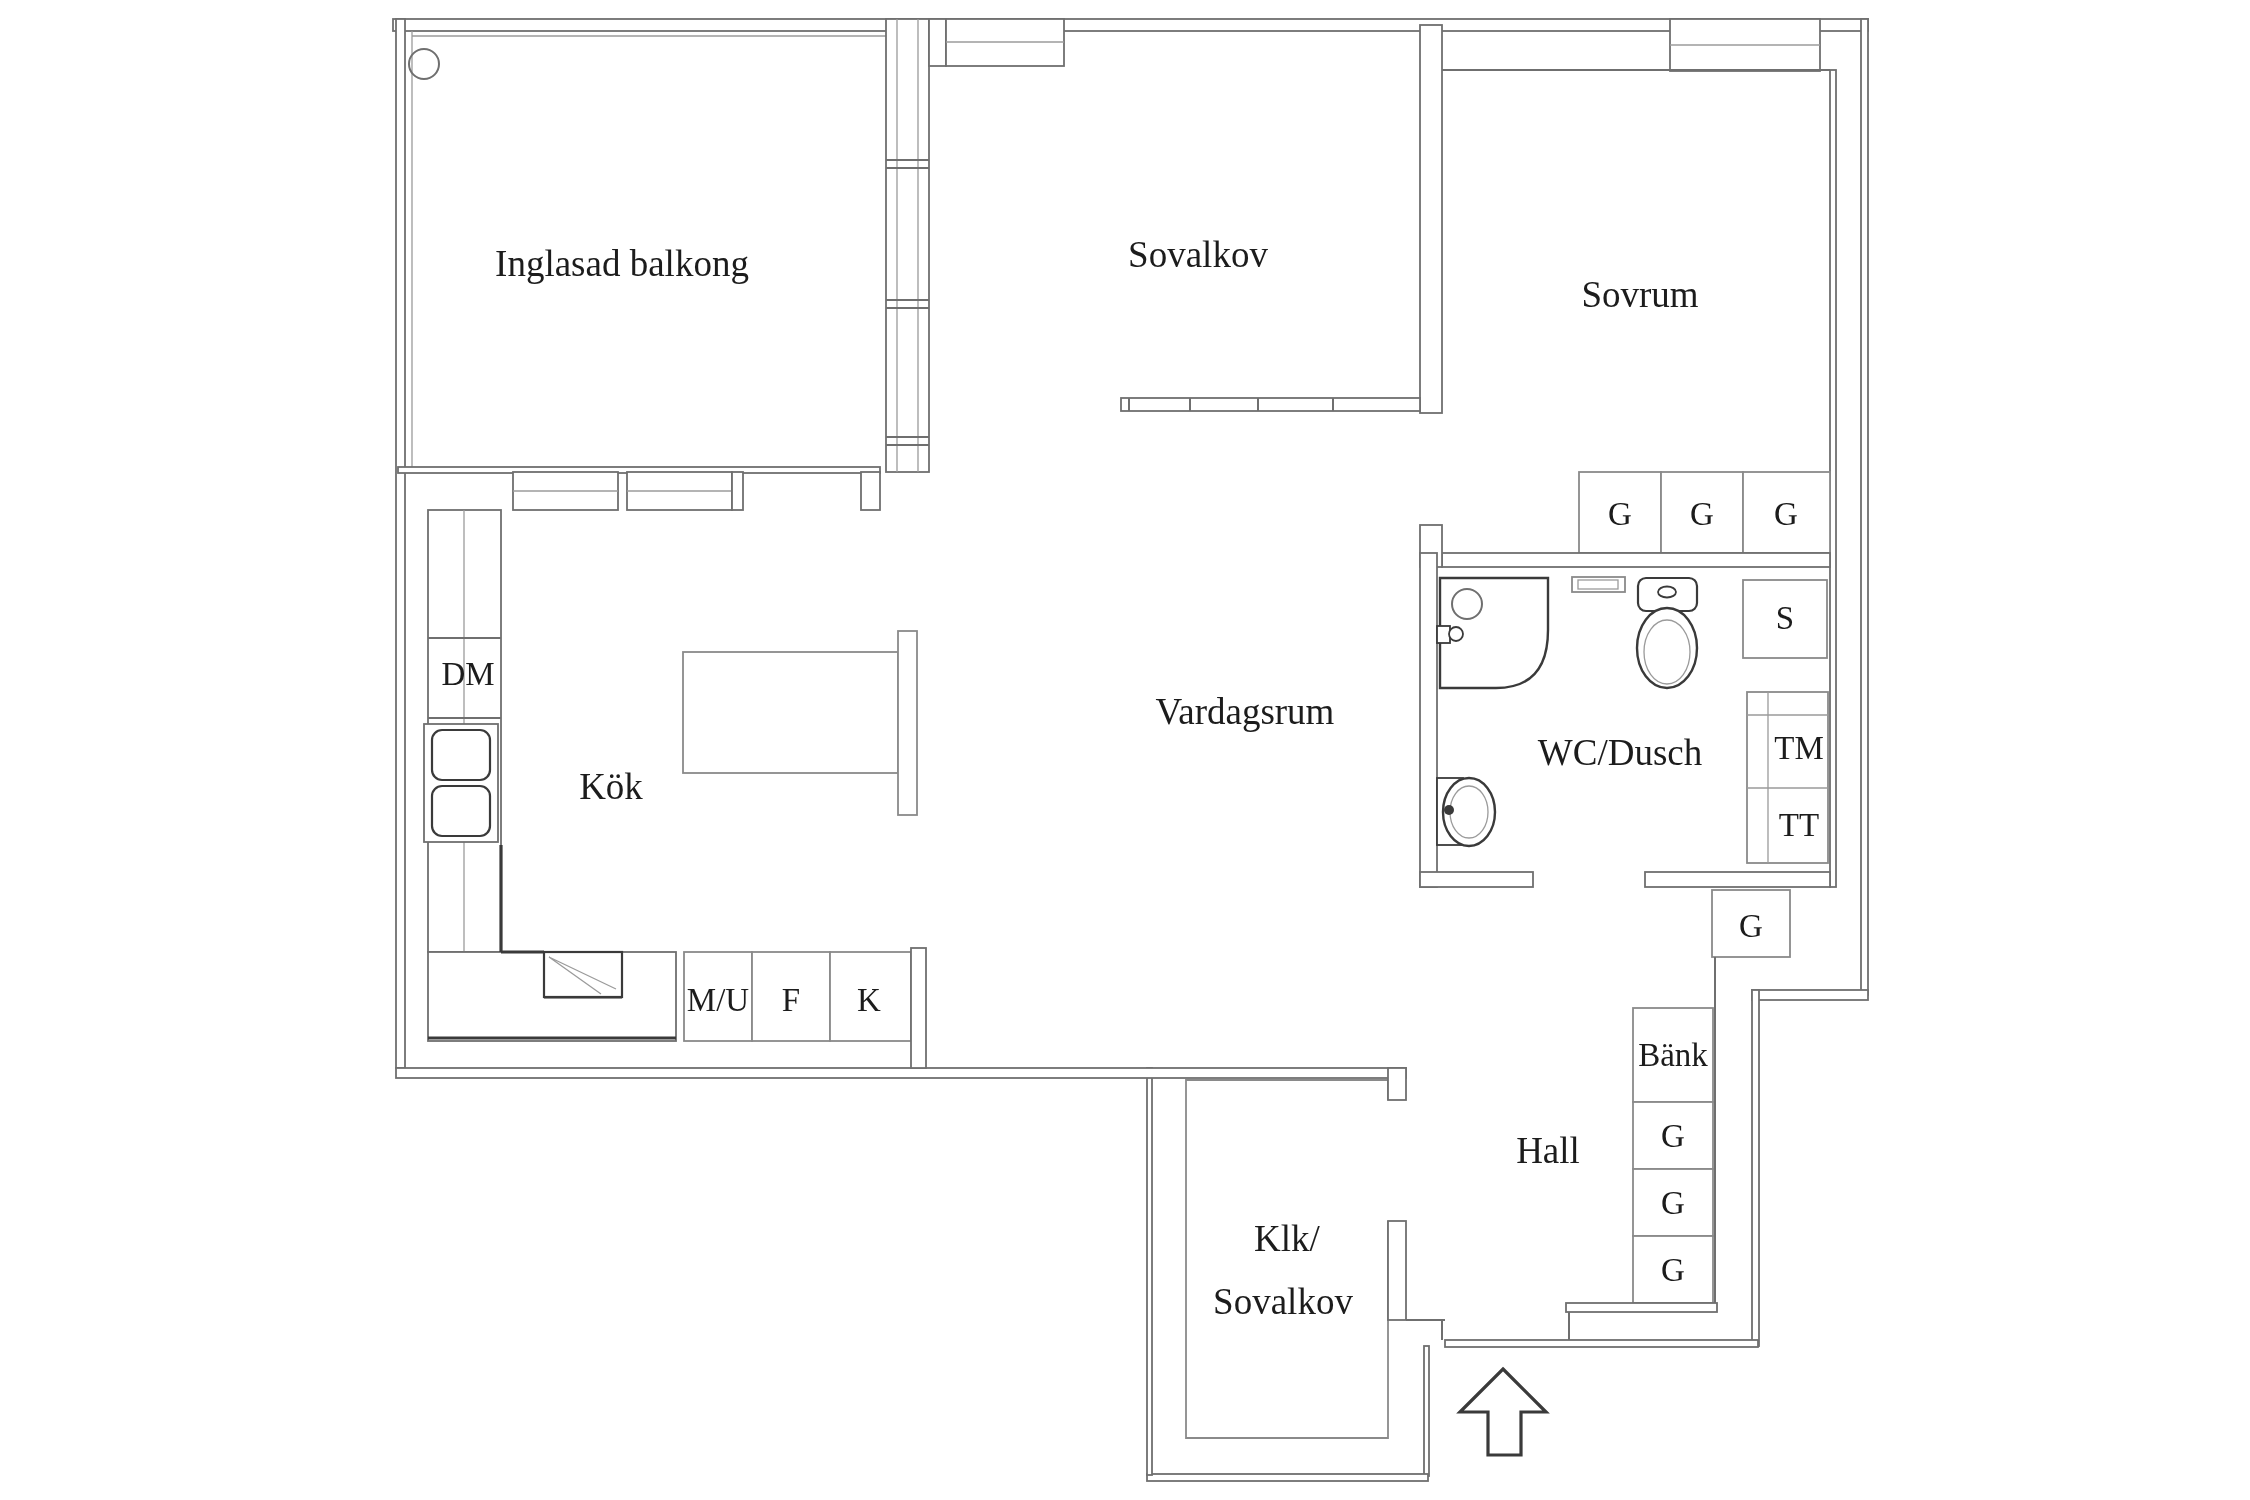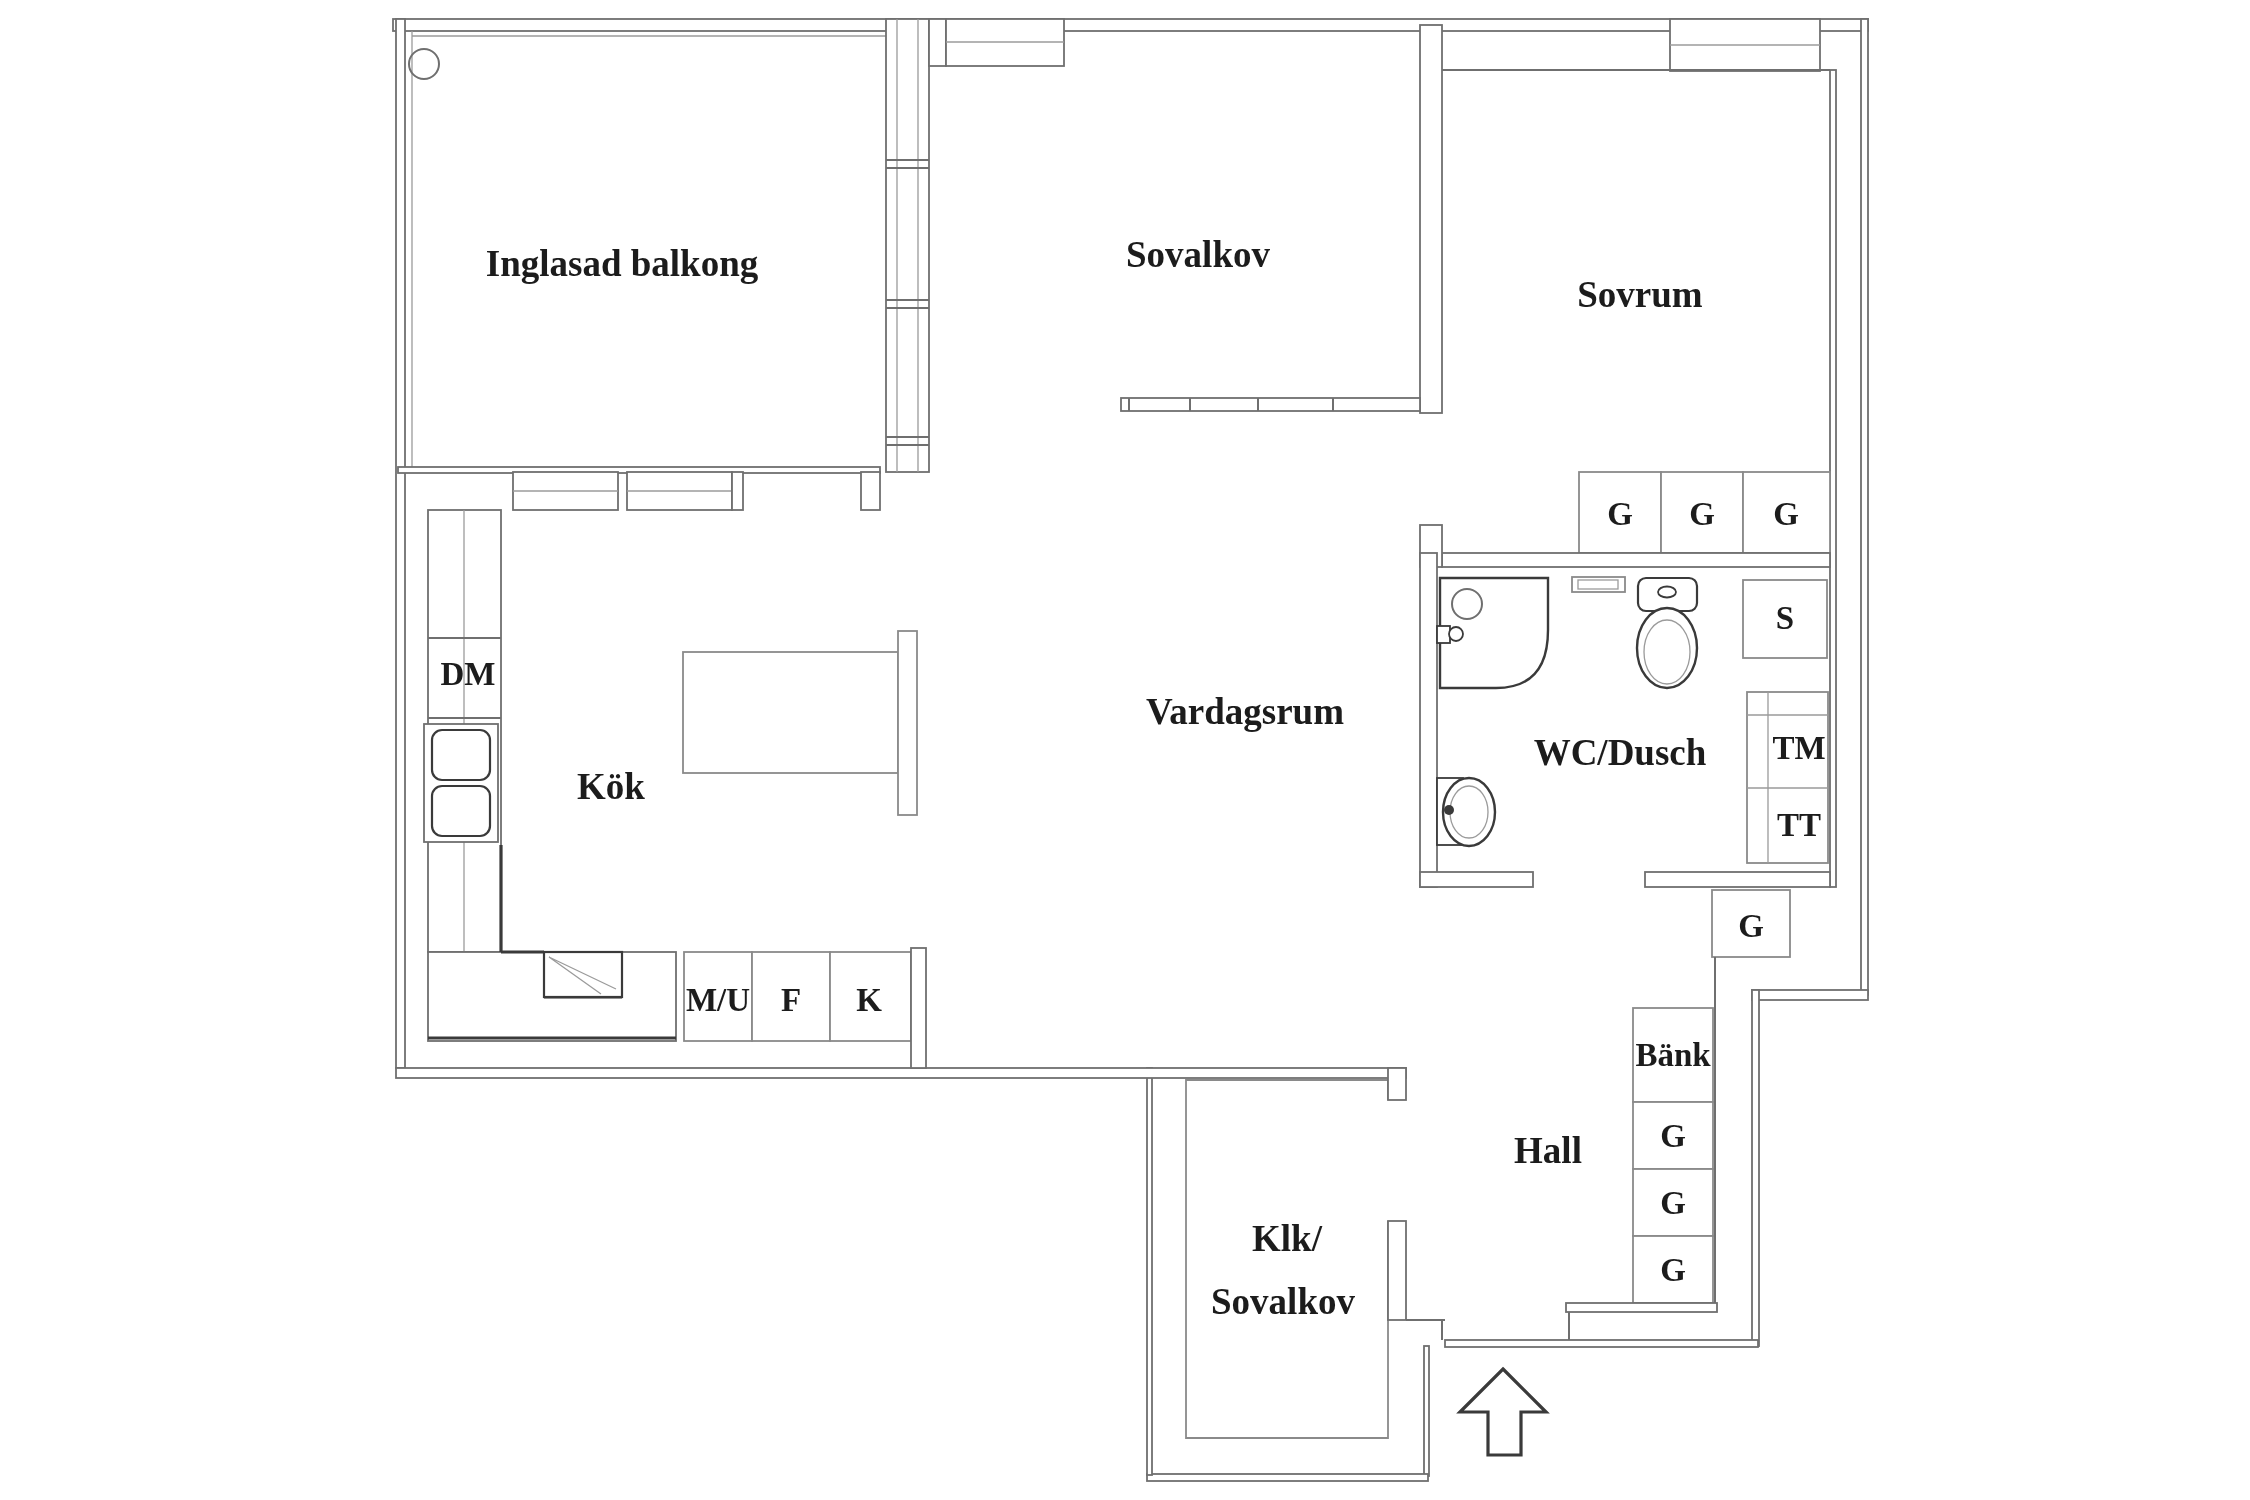--- a/index.html
+++ b/index.html
@@ -5,21 +5,21 @@
   :root{
     --bg:#ffffff;
     --wall:#6f6f6f;
     --wall-light:#9b9b9b;
     --box:#8a8a8a;
     --outer:#5a5a5a;
     --fixture:#3a3a3a;
     --ink:#1c1c1c;
   }
   html,body{margin:0;padding:0;background:var(--bg);}
-  .page{position:relative;width:1994px;height:1500px;background:var(--bg);overflow:hidden;font-weight:bold;}
+  .page{position:relative;width:1994px;height:1500px;background:var(--bg);overflow:hidden;}
   svg{position:absolute;left:0;top:0;}
   .band{fill:#ffffff;stroke:var(--wall);stroke-width:1.8;}
   .wallline{fill:none;stroke:var(--wall);stroke-width:2;}
   .liteline{fill:none;stroke:var(--wall-light);stroke-width:1.3;}
   .box{fill:#ffffff;stroke:var(--box);stroke-width:1.8;}
   .dark{fill:#ffffff;stroke:var(--fixture);stroke-width:2.4;}
   .darkline{fill:none;stroke:var(--fixture);stroke-width:3.2;}
   .room-label{font-family:"Liberation Serif","DejaVu Serif",serif;font-size:37px;fill:var(--ink);text-anchor:middle;}
   .small-label{font-family:"Liberation Serif","DejaVu Serif",serif;font-size:33px;fill:var(--ink);text-anchor:middle;}
 </style>

